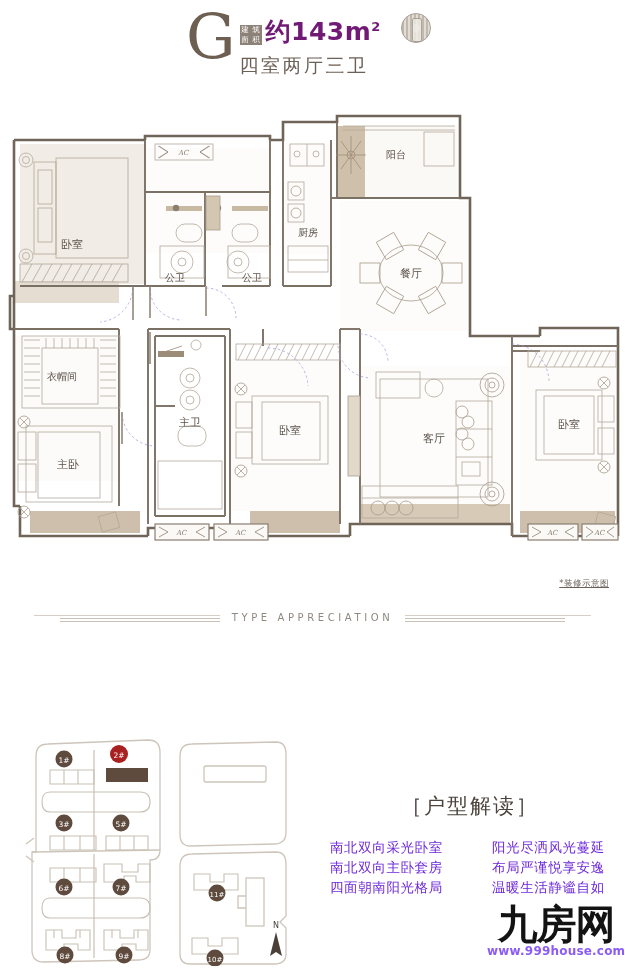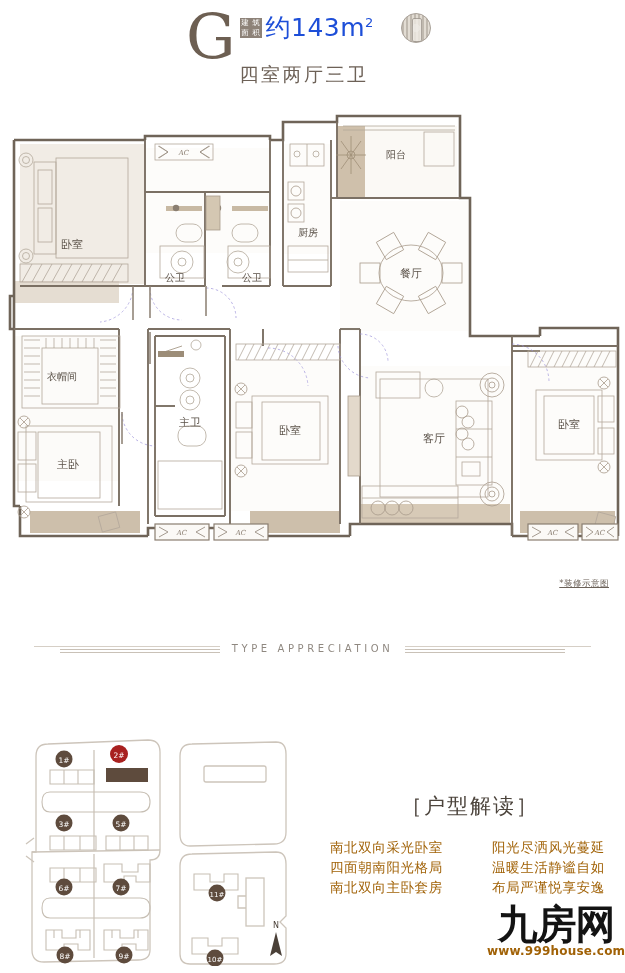--- a/index.html
+++ b/index.html
@@ -19,71 +19,71 @@
   }
   .hdr-right { display:flex; flex-direction:column; padding-top:6px; }
   .hdr-row1 { display:flex; align-items:flex-end; }
   .area-badge {
     width:22px; height:20px; background:#8d8278; color:#fff;
     display:grid; grid-template-columns:1fr 1fr; grid-template-rows:1fr 1fr;
     font-size:7.5px; line-height:10px; text-align:center; margin-right:4px; margin-bottom:3px;
     font-family:"DejaVu Sans","Liberation Sans",sans-serif;
   }
   .area-badge span { display:block; }
-  .area-text { font-size:25px; line-height:26px; color:#1d4ed8; letter-spacing:0.5px; font-weight:400; }
+  .area-text { font-size:25px; line-height:33px; color:#701a75; letter-spacing:0.5px; font-weight:700; }
   .area-text sup { font-size:13px; }
-  .hdr-row2 { font-size:19px; line-height:26px; color:#6d6157; letter-spacing:2.5px; margin-top:20px; }
+  .hdr-row2 { font-size:19px; line-height:26px; color:#6d6157; letter-spacing:2.5px; margin-top:4px; }
   .seal {
     position:absolute; left:401px; top:13px; width:30px; height:30px; border-radius:50%;
     background:
       radial-gradient(circle at 50% 50%, rgba(255,255,255,0.5) 0 20%, rgba(0,0,0,0) 21%),
       repeating-linear-gradient(90deg,#b6ada2 0 2px,#ddd6cc 2px 4px),
       #c3bab0;
     border:1.5px solid #9b9288; opacity:.85;
   }
   .seal::after{content:"";position:absolute;left:50%;top:4px;margin-left:-4px;width:8px;height:22px;border:1.5px solid #8e857b;border-radius:2px;background:#ece7df;opacity:.8;}
 
   
   #plan { position:absolute; left:0; top:96px; width:625px; height:510px; }
   #plan svg { display:block; }
   .deco-note { position:absolute; right:16px; top:482px; font-size:8.5px; color:#6b6158; letter-spacing:.5px;text-decoration:underline; }
 
   
-  #divider { position:absolute; left:0; top:631px; width:625px; height:34px; display:flex; align-items:center; justify-content:center; }
+  #divider { position:absolute; left:0; top:600px; width:625px; height:34px; display:flex; align-items:center; justify-content:center; }
   .dv-line { position:relative; height:9px; flex:0 0 auto; }
   .dv-line i { display:block; background:#c9c1b7; height:1px; margin:2px 0; }
   .dv-left  { width:186px; }
   .dv-right { width:186px; }
   .dv-left i:nth-child(1){ width:100%; background:#d6cfc6;}
   .dv-left i:nth-child(2){ width:160px; margin-left:26px;}
   .dv-left i:nth-child(3){ width:160px; margin-left:26px;}
   .dv-right i:nth-child(1){ width:100%; background:#d6cfc6;}
   .dv-right i:nth-child(2){ width:160px;}
   .dv-right i:nth-child(3){ width:160px;}
   .dv-text { font-size:10px; letter-spacing:3.6px; color:#8f8880; padding:0 12px; white-space:nowrap; }
 
   
   #bottom { position:absolute; left:0; top:712px; width:625px; height:261px; }
   #siteplan { position:absolute; left:24px; top:14px; width:272px; height:240px; }
   #siteplan svg { display:block; }
 
   #interp { position:absolute; left:330px; top:80px; width:280px; }
   .interp-title { font-size:21px; letter-spacing:2px; color:#4d453d; text-align:center; margin-bottom:17px; font-weight:500; }
-  .interp-line { font-size:13.5px; line-height:20px; color:#a16207; letter-spacing:.6px; display:flex; justify-content:center;gap:44px; }
+  .interp-line { font-size:13.5px; line-height:20px; color:#6d28d9; letter-spacing:.6px; display:flex; justify-content:center;gap:44px; }
   .interp-line .c1 { width:124px; text-align:left; }
   .interp-line .c2 { width:124px; text-align:left; }
 
   
   #watermark { position:absolute; left:487px; top:902px; width:138px; height:71px; }
   .wm-main {
     font-size:40px; line-height:44px; color:#000000; letter-spacing:-1px;
     font-family:"DejaVu Sans","Liberation Sans",sans-serif; font-weight:bold;
     text-align:center; opacity:.92;
   }
-  .wm-url { font-size:12px; color:#a16207; text-align:center; letter-spacing:.2px; margin-top:-2px; font-weight:bold; }
+  .wm-url { font-size:12px; color:#8b5cf6; text-align:center; letter-spacing:.2px; margin-top:-2px; font-weight:bold; }
 </style>
 </head>
 <body>
 
 <div id="header">
   <div class="hdr-inner">
     <div class="big-g">G</div>
     <div class="hdr-right">
       <div class="hdr-row1">
         <div class="area-badge">
@@ -499,26 +499,26 @@
   </svg>
   </div>
 
   <div id="interp">
     <div class="interp-title">［户型解读］</div>
     <div class="interp-line">
       <span class="c1">南北双向采光卧室</span>
       <span class="c2">阳光尽洒风光蔓延</span>
     </div>
     <div class="interp-line">
+      <span class="c1">南北双向主卧套房</span>
+      <span class="c2">布局严谨悦享安逸</span>
+    </div>
+    <div class="interp-line">
       <span class="c1">四面朝南阳光格局</span>
       <span class="c2">温暖生活静谧自如</span>
-    </div>
-    <div class="interp-line">
-      <span class="c1">南北双向主卧套房</span>
-      <span class="c2">布局严谨悦享安逸</span>
     </div>
     <div class="interp-line">
     </div>
   </div>
 </div>
 
 <div id="watermark">
   <div class="wm-main">九房网</div>
   <div class="wm-url">www.999house.com</div>
 </div>

